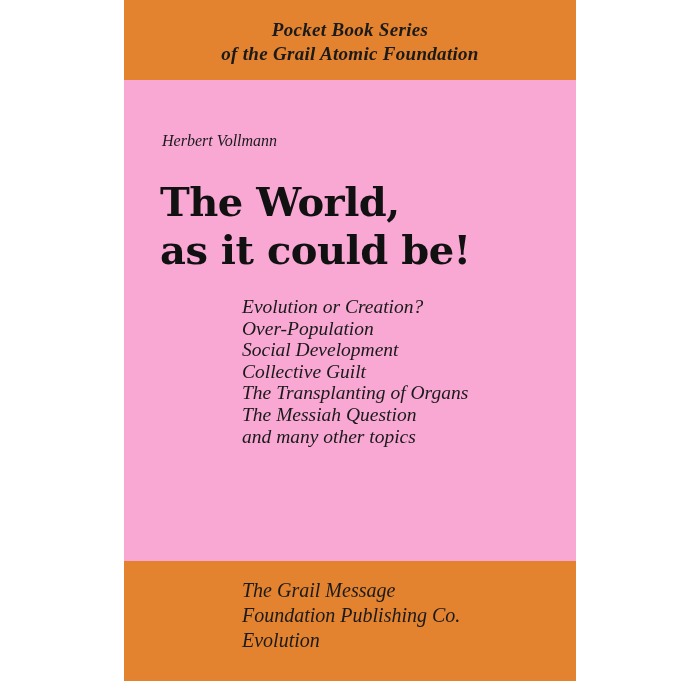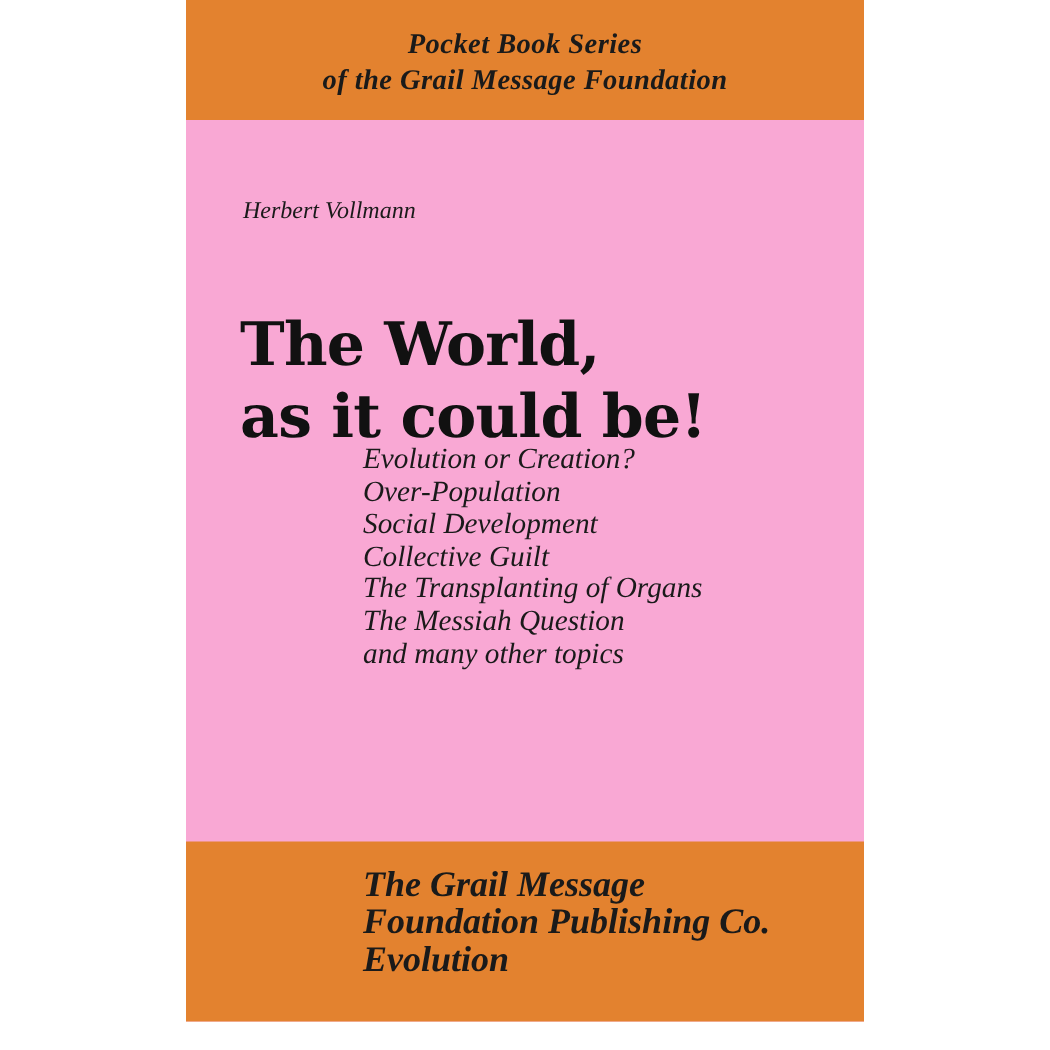--- a/index.html
+++ b/index.html
@@ -71,21 +71,20 @@
     position: absolute;
     left: 36px;
     top: 178px;
     width: 400px;
     font-family: "DejaVu Serif", serif;
     font-weight: bold;
     font-size: 40px;
     line-height: 48px;
     color: #111111;
     letter-spacing: -0.5px;
-    margin-top: 28px;
   }
   .topics {
     position: absolute;
     left: 118px;
     top: 296px;
     width: 330px;
     font-family: "Liberation Serif", serif;
     font-style: italic;
     font-size: 19.5px;
     line-height: 21.6px;
@@ -93,36 +92,35 @@
   }
   .topics div {
     white-space: nowrap;
   }
   .publisher {
     position: absolute;
     left: 118px;
     bottom: 28px;
     font-family: "Liberation Serif", serif;
     font-style: italic;
-    font-size: 24px;
+    font-size: 20px;
     line-height: 25px;
     color: #1a1a1a;
-    font-weight: bold;
   }
 </style>
 </head>
 <body>
 
 <div class="page">
   <div class="cover">
 
     <div class="band-top"></div>
     <div class="band-top-text">
       <div>Pocket Book Series</div>
-      <div>of the Grail Message Foundation</div>
+      <div>of the Grail Atomic Foundation</div>
     </div>
 
     <div class="author">Herbert Vollmann</div>
 
     <div class="title">
       <div>The World,</div>
       <div>as it could be!</div>
     </div>
 
     <div class="topics">

